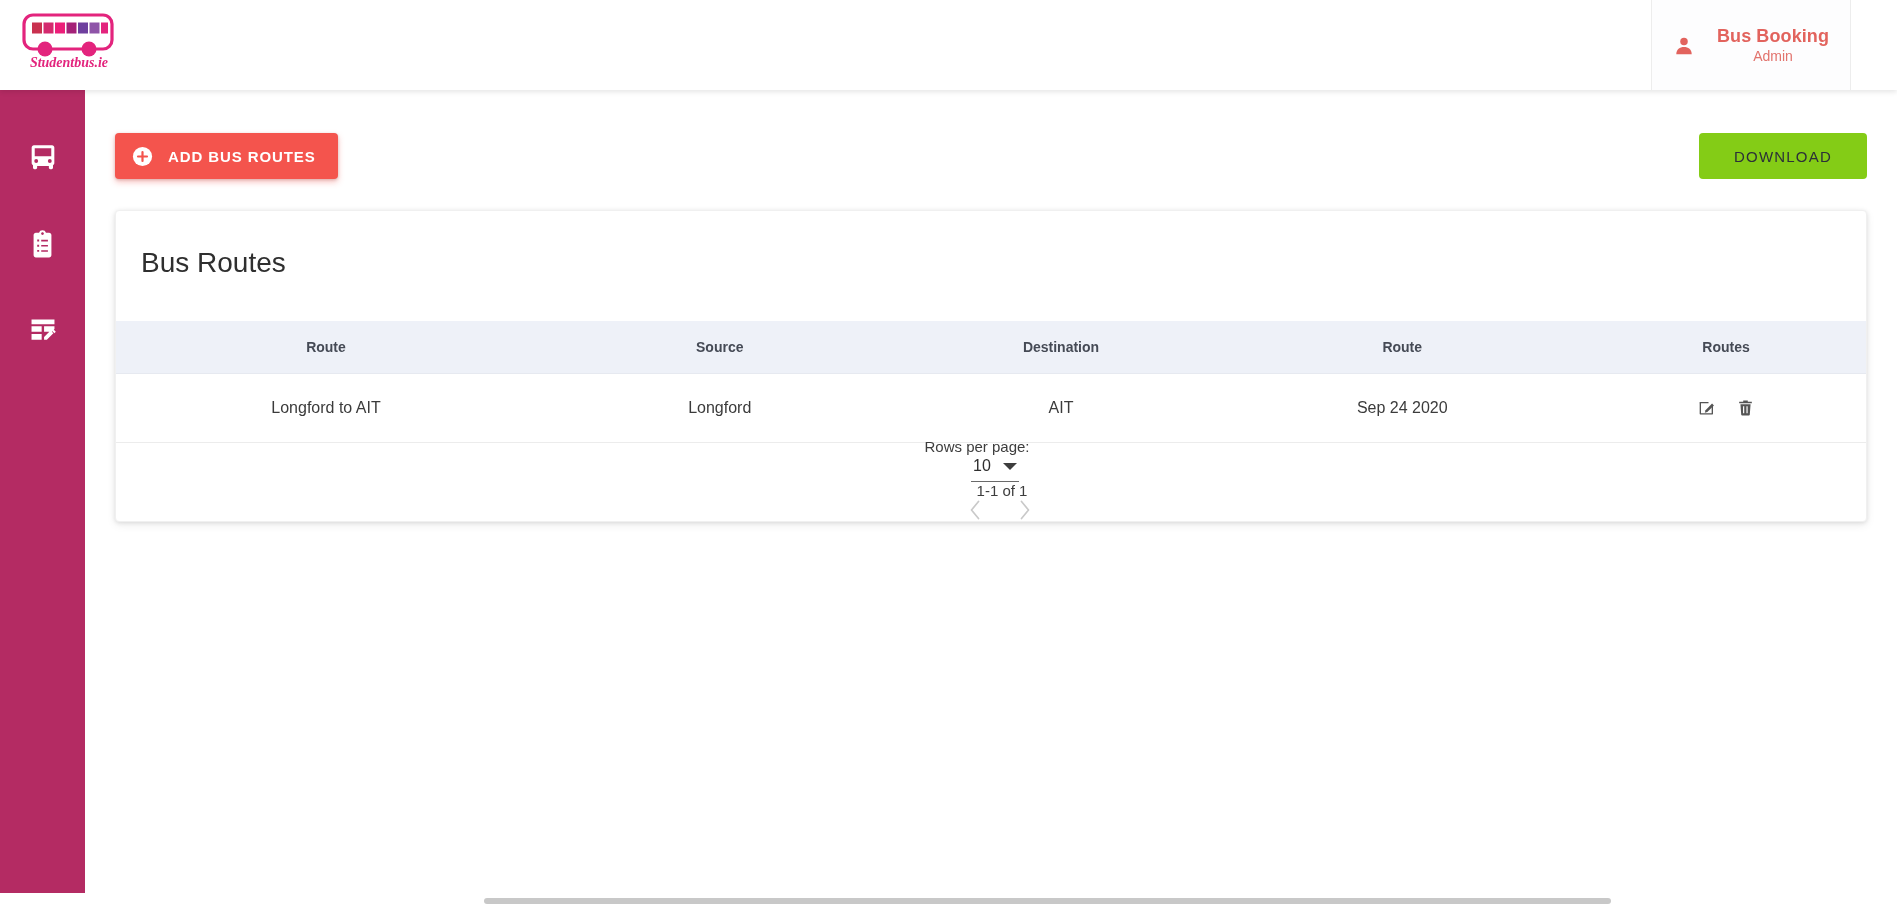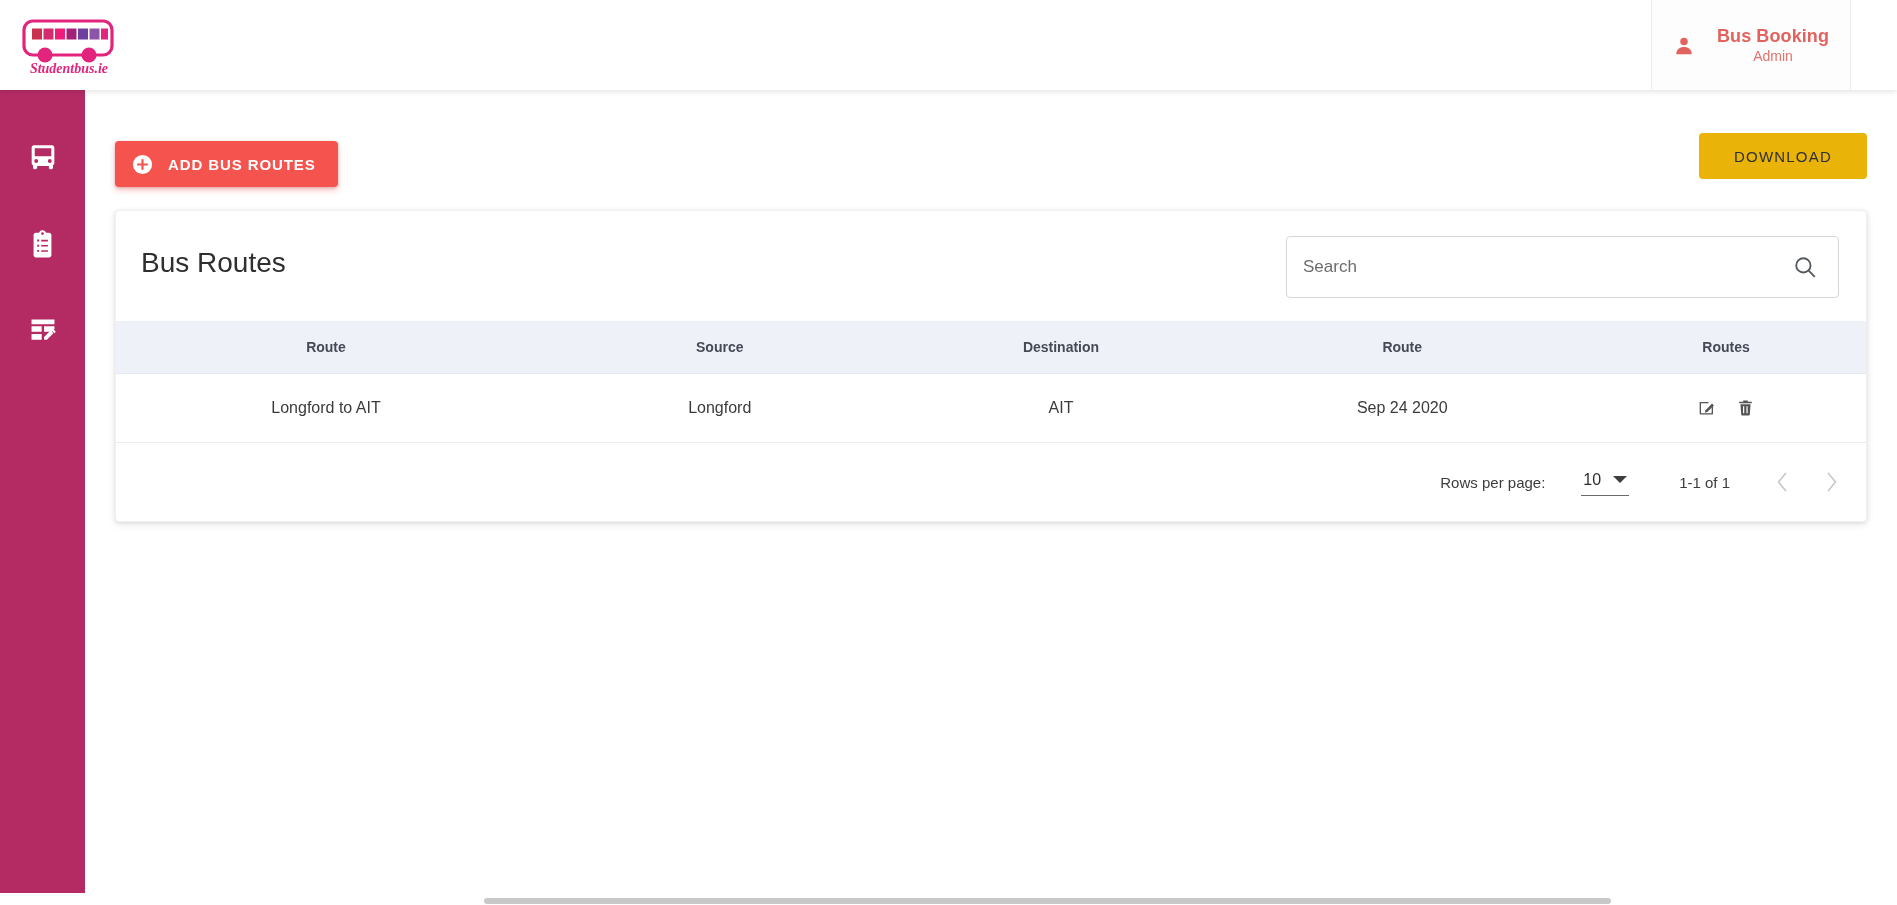--- a/index.html
+++ b/index.html
@@ -15,21 +15,21 @@
   .topbar {
     position: absolute; left: 0; top: 0;
     width: 1897px; height: 90px;
     background: #ffffff;
     box-shadow: 0 2px 5px rgba(0,0,0,0.10);
     z-index: 30;
   }
   .logo-wrap {
     position: absolute; left: 14px; top: 12px;
     width: 110px; height: 64px;
-    display: flex; flex-direction: column; align-items: center; justify-content: flex-end;
+    display: flex; flex-direction: column; align-items: center; justify-content: flex-start;
   }
   .logo-svg { display: block; }
 
   .user-box {
     position: absolute; right: 46px; top: 0;
     height: 90px; width: 200px;
     display: flex; align-items: center; justify-content: center;
     border-left: 1px solid #ededed;
     border-right: 1px solid #ededed;
     background: #fdfdfe;
@@ -68,37 +68,37 @@
     width: 1812px; height: 815px;
     background: #ffffff;
     overflow: hidden;
   }
 
   .action-row {
     position: absolute; left: 0; top: 0;
     width: 1812px; height: 110px;
   }
   .btn-add {
-    position: absolute; left: 30px; top: 51px;
+    position: absolute; left: 30px; top: 43px;
     height: 46px; padding: 0 22px 0 16px;
     background: #f4544d;
     border: none; border-radius: 4px;
     color: #ffffff; font-size: 15px; font-weight: bold;
     letter-spacing: 0.9px;
     display: flex; align-items: center; gap: 14px;
     box-shadow: 0 3px 6px rgba(244,84,77,0.36), 0 1px 3px rgba(0,0,0,0.18);
     cursor: pointer;
     font-family: "Liberation Sans", sans-serif;
   }
   .plus-icon { width: 23px; height: 23px; display: block; }
 
   .btn-download {
     position: absolute; right: 30px; top: 43px;
     height: 46px; min-width: 168px; padding: 0 20px;
-    background: #eab308; border: none; border-radius: 4px;
+    background: #84cc16; border: none; border-radius: 4px;
     color: #2c3038; font-size: 15px; letter-spacing: 1.2px;
     display: flex; align-items: center; justify-content: center;
     cursor: pointer;
     font-family: "Liberation Sans", sans-serif;
   }
 
   
   .card {
     position: absolute; left: 30px; top: 120px;
     width: 1752px;
@@ -164,20 +164,21 @@
     cursor: pointer; line-height: 0;
   }
   .act-btn svg { display: block; }
 
   
   .pager {
     height: 78px;
     display: flex; align-items: center; justify-content: flex-end;
     padding-right: 28px;
     gap: 0;
+    flex-direction: column;
   }
   .pg-label { font-size: 15px; color: #3d3d3d; }
   .pg-select {
     margin-left: 36px;
     display: flex; align-items: center; gap: 12px;
     border-bottom: 1px solid #6a6a6a;
     padding: 2px 2px 6px 2px;
     cursor: pointer;
   }
   .pg-value { font-size: 16px; color: #2e2e2e; }
@@ -285,27 +286,20 @@
     </button>
 
     <button class="btn-download">DOWNLOAD</button>
   </div>
 
   <section class="card">
 
     <div class="card-head">
       <div class="card-title">Bus Routes</div>
 
-      <div class="search-wrap">
-        <input class="search-input" type="text" placeholder="Search" style="">
-        <svg class="search-icon" viewBox="0 0 24 24">
-          <circle cx="10.5" cy="10.5" r="6.6" fill="none" stroke="#555a5e" stroke-width="1.7"></circle>
-          <line x1="15.4" y1="15.4" x2="20.6" y2="20.6" stroke="#555a5e" stroke-width="1.7" stroke-linecap="round"></line>
-        </svg>
-      </div>
     </div>
 
     <table class="routes">
       <colgroup>
         <col class="col-route">
           <col class="col-source">
           <col class="col-dest">
           <col class="col-date">
           <col class="col-action">
       </colgroup>

